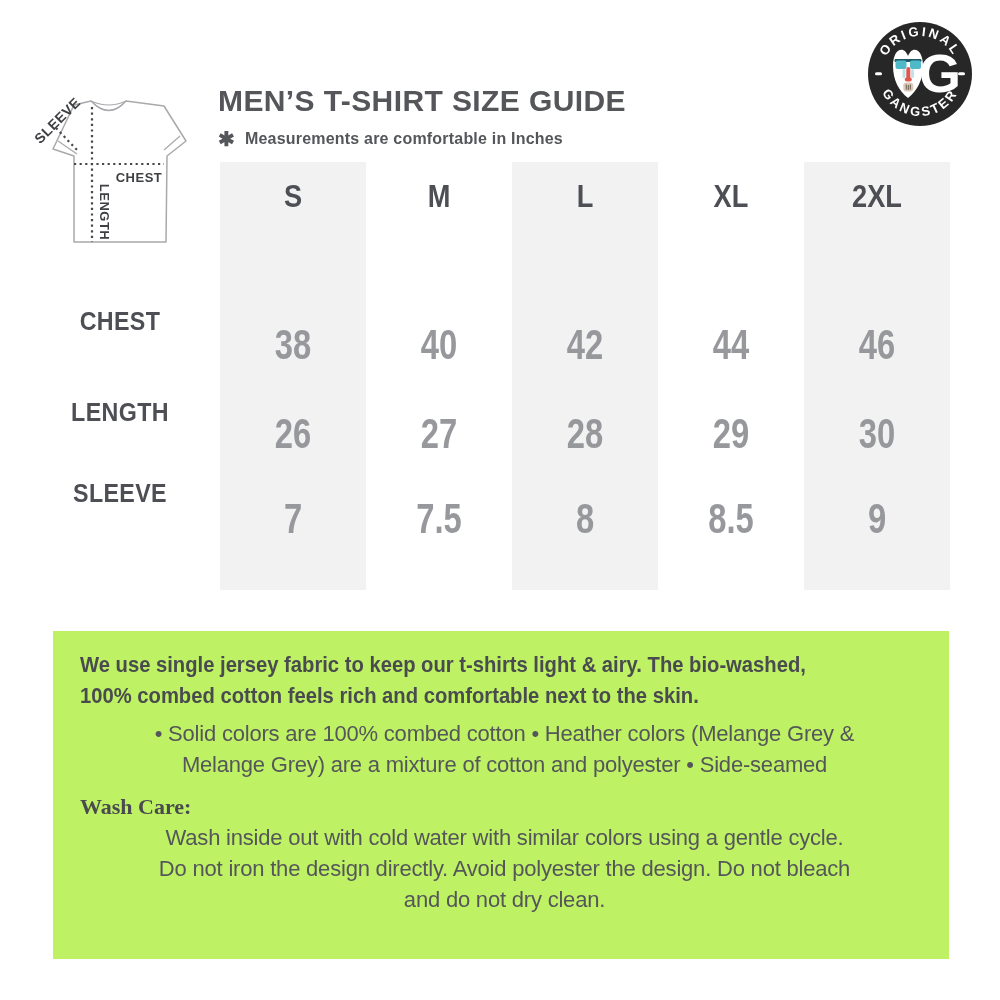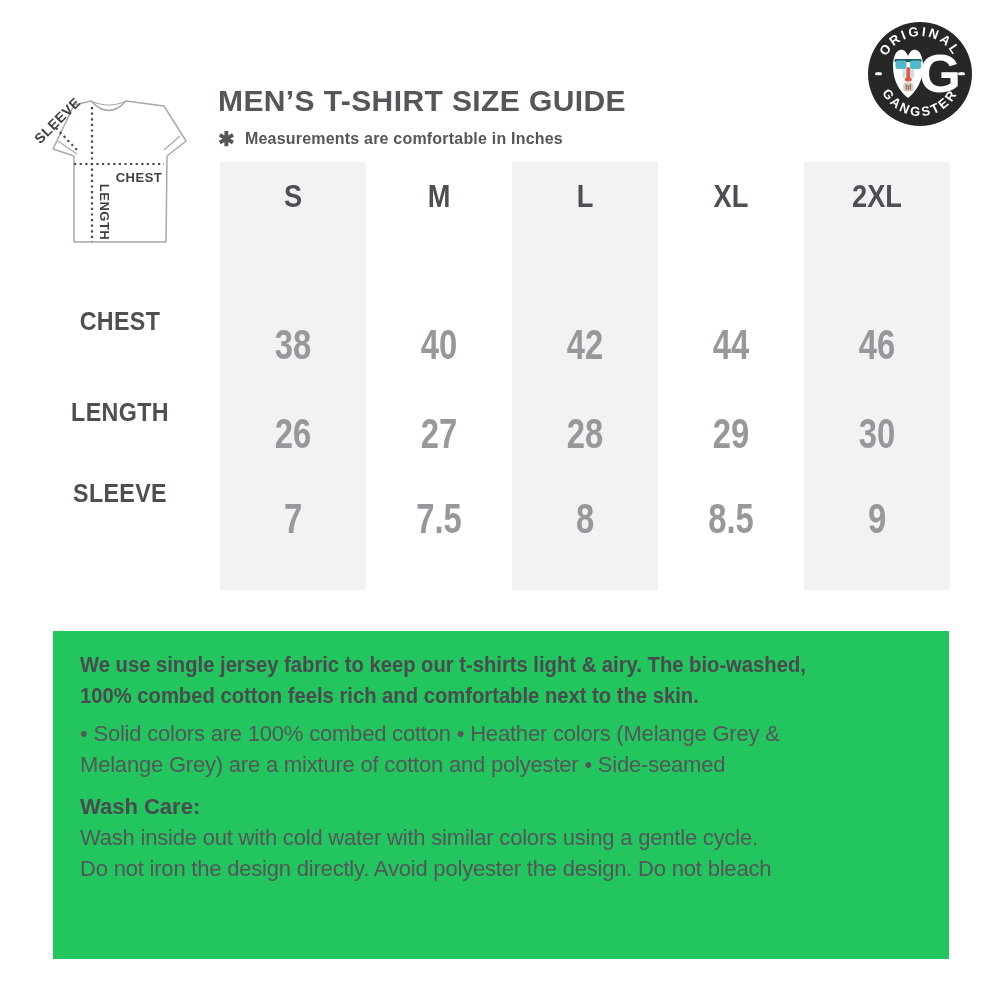--- a/index.html
+++ b/index.html
@@ -56,29 +56,29 @@
     font-size:25px;font-weight:bold;color:#4D4F54;line-height:30px;
     letter-spacing:.4px;transform:scaleX(.93);
   }
   .label-chest{top:146px;}
   .label-length{top:237px;}
   .label-sleeve{top:318px;}
 
   
   .info-panel{
     position:absolute;left:53px;top:631px;width:896px;height:328px;
-    background:#22c55e;box-sizing:border-box;padding:19px 20px 0 27px;
+    background:#bef264;box-sizing:border-box;padding:19px 20px 0 27px;
   }
   .pline{height:31px;line-height:31px;white-space:nowrap;}
   .pline.intro{
     font-weight:bold;font-size:21.5px;color:#494B4F;
     transform:scaleX(.94);transform-origin:left center;letter-spacing:0;
   }
-  .pline.body{font-size:22px;color:#55565A;letter-spacing:-.2px;}
-  .pline.heading{font-size:22px;font-weight:bold;color:#494B4F;}
+  .pline.body{font-size:22px;color:#55565A;letter-spacing:-.2px;text-align:center;}
+  .pline.heading{font-size:22px;font-weight:bold;color:#494B4F;font-family:Liberation Serif, serif;}
   .mt6{margin-top:6px;}
   .mt11{margin-top:11px;}
 </style>
 </head>
 <body>
 
 <div class="canvas">
 
   <div class="tshirt-wrap">
     <svg width="180" height="165" viewBox="0 0 180 165">
@@ -189,15 +189,16 @@
   </div>
 
   <div class="info-panel">
     <div class="pline intro">We use single jersey fabric to keep our t-shirts light &amp; airy. The bio-washed,</div>
     <div class="pline intro">100% combed cotton feels rich and comfortable next to the skin.</div>
     <div class="pline body mt6">• Solid colors are 100% combed cotton • Heather colors (Melange Grey &amp;</div>
     <div class="pline body">Melange Grey) are a mixture of cotton and polyester • Side-seamed</div>
     <div class="pline heading mt11">Wash Care:</div>
     <div class="pline body">Wash inside out with cold water with similar colors using a gentle cycle.</div>
     <div class="pline body">Do not iron the design directly. Avoid polyester the design. Do not bleach</div>
+    <div class="pline body">and do not dry clean.</div>
   </div>
 
 </div>
 
 </body></html>

